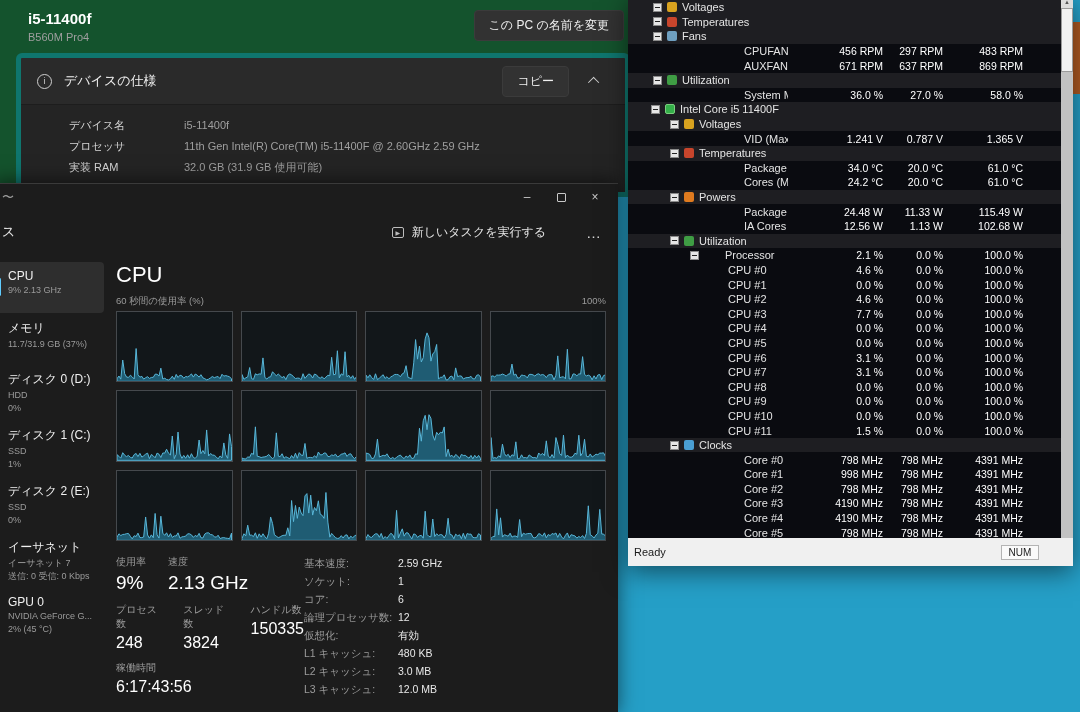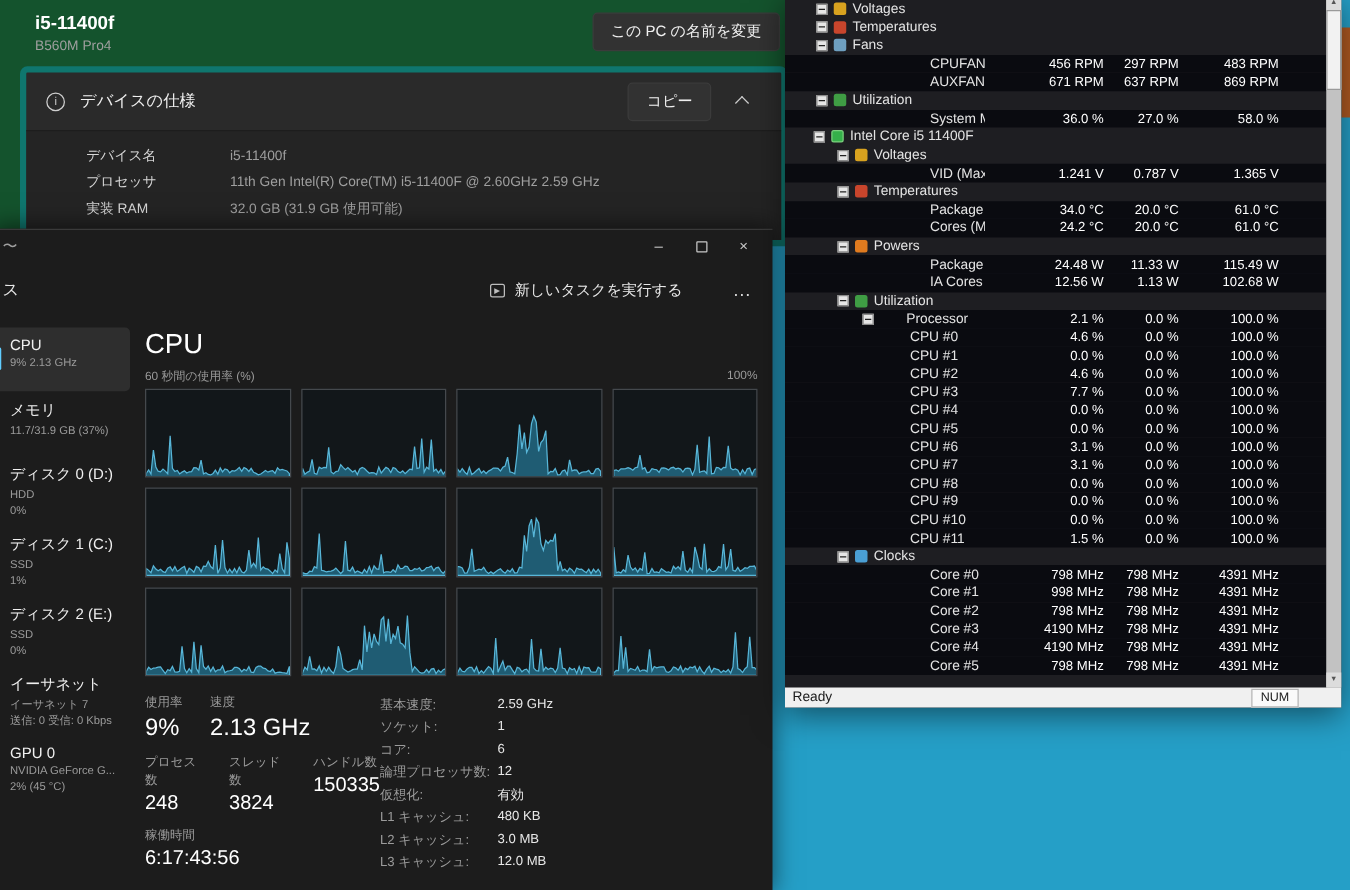--- a/index.html
+++ b/index.html
@@ -91,21 +91,21 @@
   .srow.g .ti{display:inline-block;}
   .icon-volt .ti{background:#d8a21f;} .icon-temp .ti{background:#c8452c;}
   .icon-fan .ti{background:#6e9fc0;}  .icon-util .ti{background:#3f9d44;}
   .icon-cpu .ti{background:#35b04a;border:1px solid #7bd07e;}
   .icon-power .ti{background:#e07b1f;} .icon-clock .ti{background:#4a9fd4;}
   .srow .v{text-align:right;font-size:10.5px;color:#fff;white-space:nowrap;}
   .sensor-scrollbar{position:absolute;right:0;top:0;bottom:16px;width:12px;background:#c2c2c2;}
   .sb-arrow{height:12px;background:#dcdcdc;color:#555;font-size:6px;display:flex;align-items:center;justify-content:center;cursor:pointer;}
   .sb-arrow.down{position:absolute;bottom:0;left:0;right:0;}
   .sb-thumb{position:absolute;top:12px;left:0;right:0;height:64px;background:#f2f2f2;border:1px solid #9a9a9a;cursor:grab;}
-  .statusbar{position:absolute;left:0;right:0;bottom:0;height:16px;background:#f0f0f0;color:#1a1a1a;
+  .statusbar{position:absolute;left:0;right:0;bottom:0;height:28px;background:#f0f0f0;color:#1a1a1a;
     font-size:11px;display:flex;align-items:center;}
   .statusbar .ready{padding-left:6px;flex:1;}
   .statusbar .numbox{width:38px;margin-right:34px;text-align:center;border:1px solid #b4b4b4;
     background:#fafafa;font-size:10px;line-height:13px;}
 
   .orange-sliver{position:absolute;left:1073px;top:22px;width:7px;height:72px;background:#b05a22;}
 </style>
 </head>
 <body>
 

